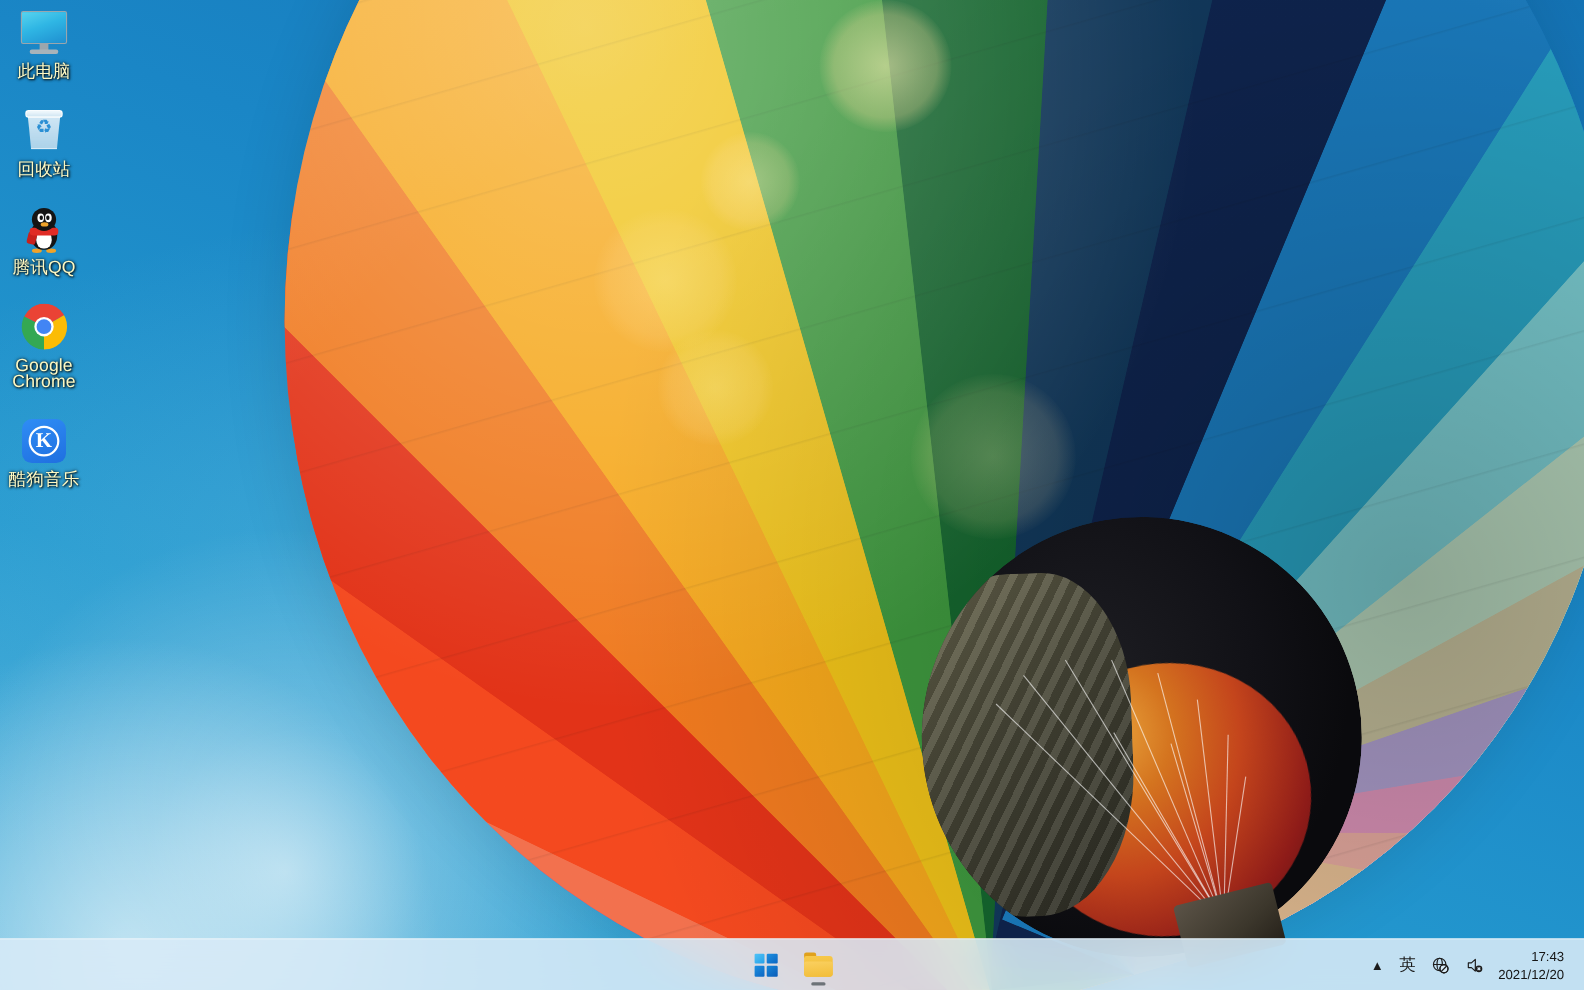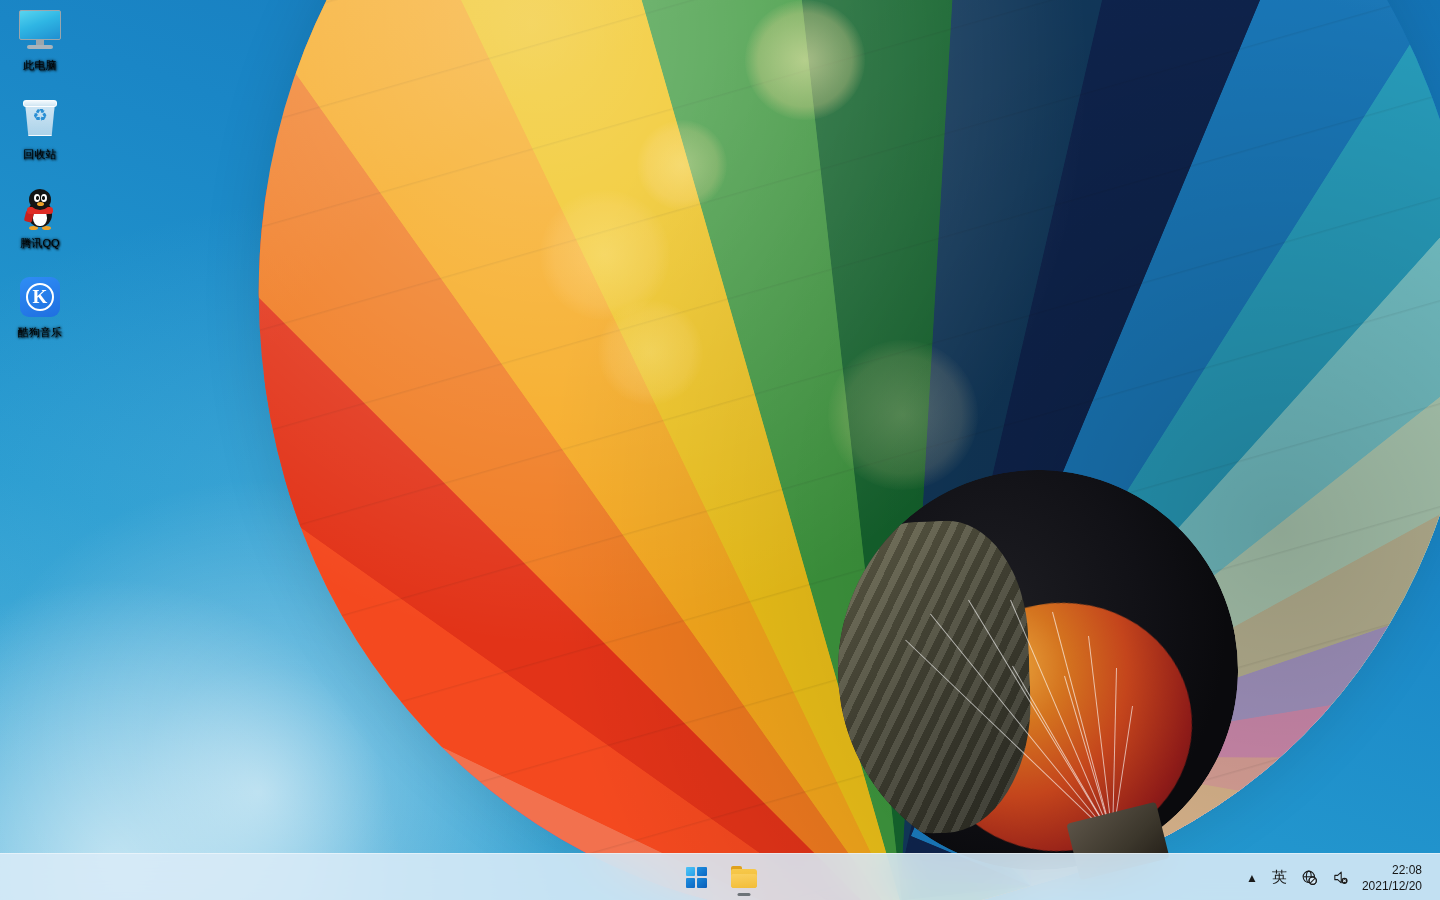--- a/index.html
+++ b/index.html
@@ -162,23 +162,23 @@
     cursor: default;
     user-select: none;
   }
   .icon-art {
     width: 48px;
     height: 48px;
     margin: 0 auto 4px auto;
     position: relative;
   }
   .icon-label {
-    font-size: 11px;
+    font-size: 16px;
     line-height: 15px;
-    color: #000000;
+    color: #fef9c3;
     text-shadow: 0 0 3px rgba(0,0,0,0.95), 1px 1px 2px rgba(0,0,0,0.9);
     word-break: break-word;
     letter-spacing: .1px;
   }
 
   
   .pc-screen {
     position: absolute; left: 3px; top: 4px;
     width: 42px; height: 30px;
     border-radius: 2px;
@@ -444,20 +444,34 @@
         <div class="qq-head"></div>
         <div class="qq-eye l"></div>
           <div class="qq-eye r"></div>
         <div class="qq-pupil l"></div>
           <div class="qq-pupil r"></div>
         <div class="qq-beak"></div>
       </div>
       <div class="icon-label">腾讯QQ</div>
     </div>
 
+    <div class="icon-cell">
+      <div class="icon-art">
+        <div class="chrome-wrap">
+          <svg width="42" height="42" viewBox="0 0 100 100">
+            <path d="M50 50 L95 24 A50 50 0 0 0 7 28 Z" fill="#ea4335"></path>
+            <path d="M50 50 L7 28 A50 50 0 0 0 50 100 Z" fill="#34a853"></path>
+            <path d="M50 50 L50 100 A50 50 0 0 0 95 24 Z" fill="#fbbc05"></path>
+            <circle cx="50" cy="50" r="21" fill="#ffffff"></circle>
+            <circle cx="50" cy="50" r="16" fill="#4285f4"></circle>
+          </svg>
+        </div>
+      </div>
+      <div class="icon-label">Google Chrome</div>
+    </div>
 
     <div class="icon-cell">
       <div class="icon-art">
         <div class="kugou-sq"></div>
         <div class="kugou-ring"></div>
         <div class="kugou-k">K</div>
       </div>
       <div class="icon-label">酷狗音乐</div>
     </div>
 
@@ -510,20 +524,20 @@
       <div class="tray-item">
         <svg width="17" height="17" viewBox="0 0 24 24" fill="none" stroke="#1b1b1b" stroke-width="1.5">
           <path d="M4 9 H8 L13 4.5 V19.5 L8 15 H4 Z" stroke-linejoin="round"></path>
           <circle cx="17.6" cy="16.6" r="4.4" fill="#1b1b1b" stroke="none"></circle>
           <line x1="15.9" y1="14.9" x2="19.3" y2="18.3" stroke="#d8ebf7" stroke-width="1.6"></line>
           <line x1="19.3" y1="14.9" x2="15.9" y2="18.3" stroke="#d8ebf7" stroke-width="1.6"></line>
         </svg>
       </div>
 
       <div id="clock">
-        <div>22:08</div>
+        <div>17:43</div>
         <div>2021/12/20</div>
       </div>
 
     </div>
   </div>
 
 </div>
 
 </body></html>

